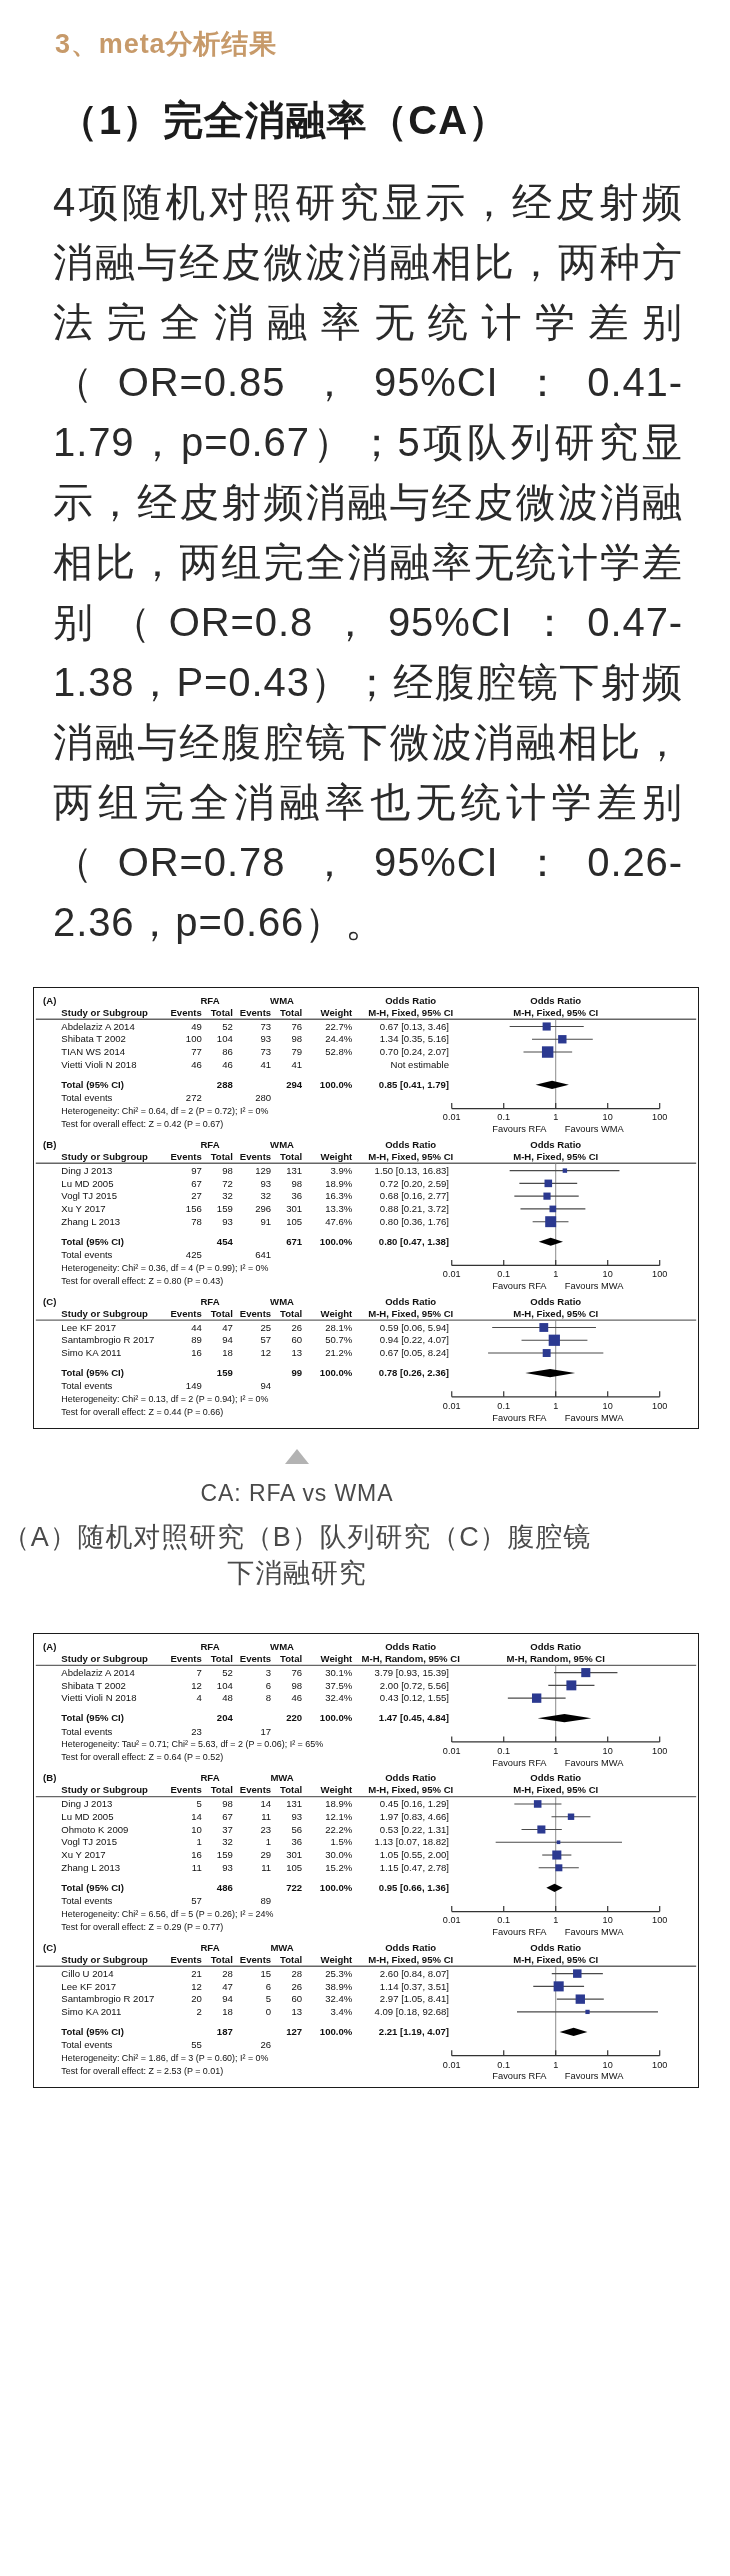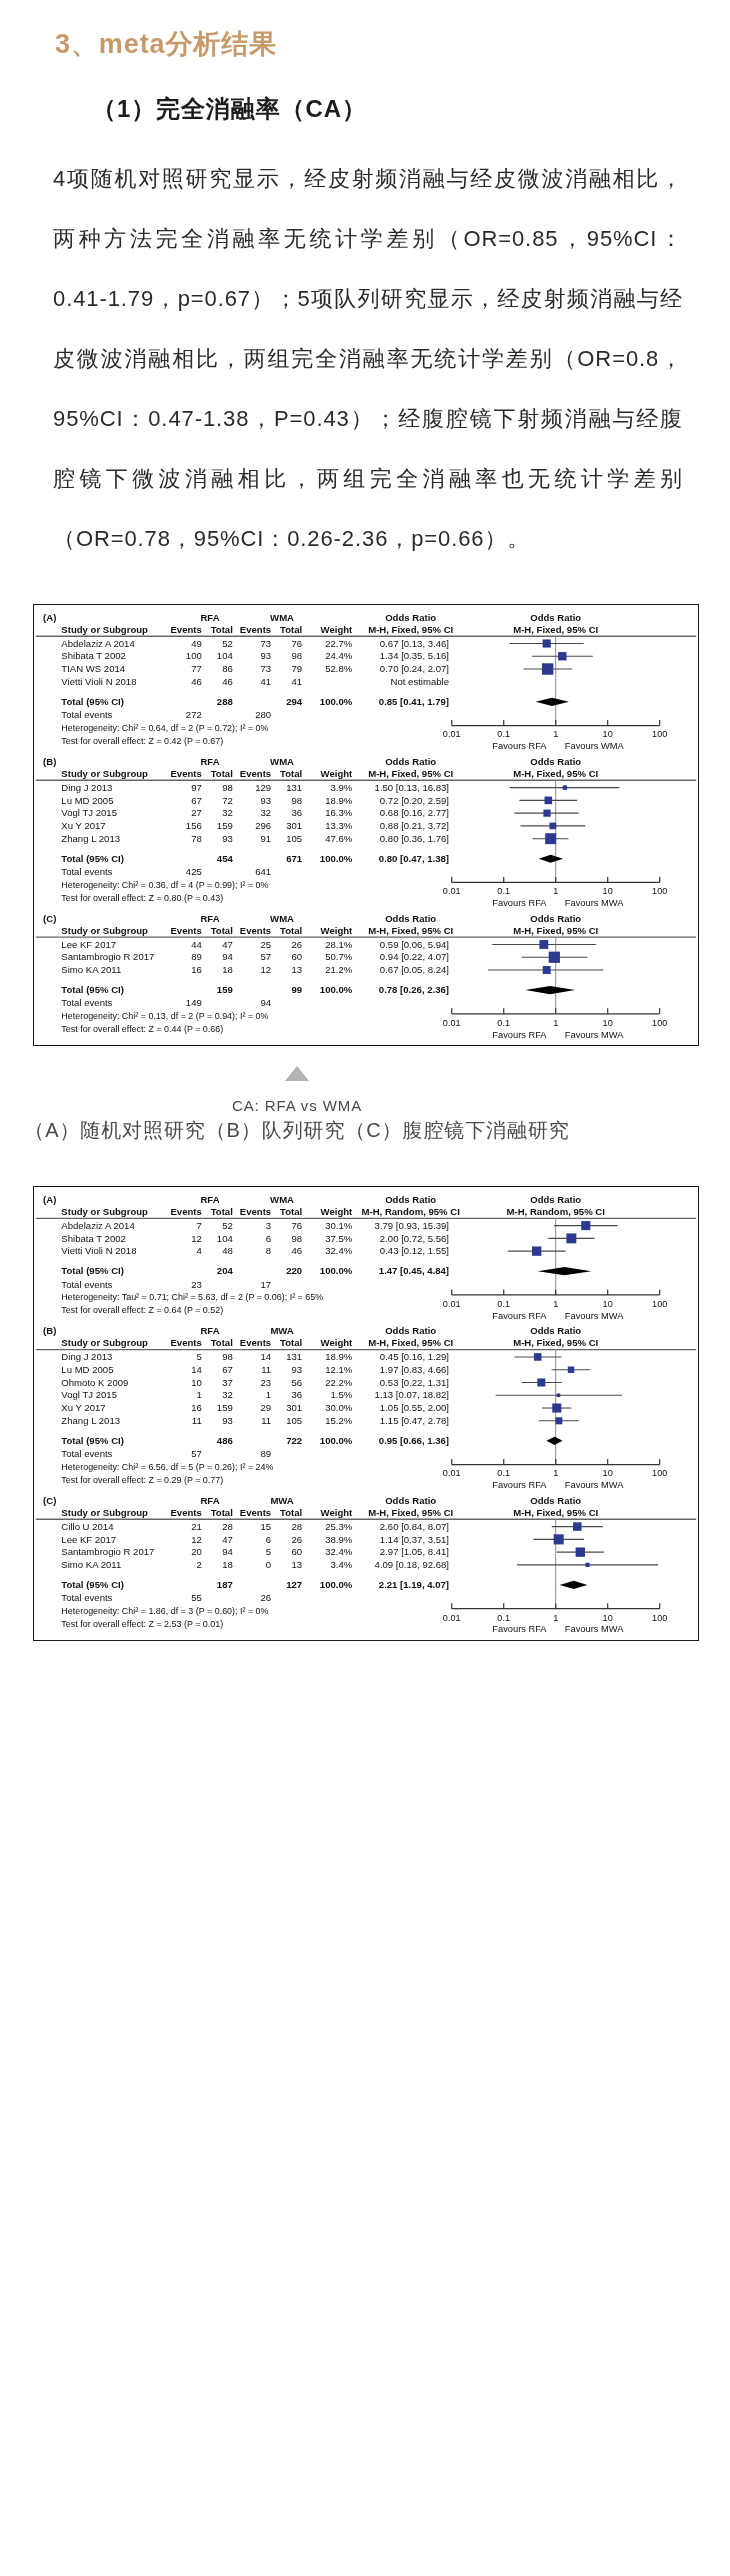--- a/index.html
+++ b/index.html
@@ -1,28 +1,28 @@
 <!DOCTYPE html>
 <html style="font-size:14.6px"><head>
 <meta charset="utf-8">
 <style>
   html,body{margin:0;padding:0;background:#ffffff;}
   body{width:730px;font-family:"Liberation Sans","DejaVu Sans",sans-serif;color:#2e2e2e;}
   .page{width:594px;padding-top:25.6px;}
   h1.title{color:#c79a6a;font-size:27px;font-weight:bold;margin:0 0 31px 55px;letter-spacing:0.9px;}
-  h2.sec-heading{color:#1c1c1c;font-size:24px;font-weight:bold;margin:22px 0 24px 92px;letter-spacing:0.9px;}
-  p.body-text{font-size:22px;line-height:60px;letter-spacing:0.9px;color:#2a2a2a;
+  h2.sec-heading{color:#1c1c1c;font-size:40px;font-weight:bold;margin:22px 0 24px 58px;letter-spacing:0.9px;}
+  p.body-text{font-size:40px;line-height:60px;letter-spacing:0.9px;color:#2a2a2a;
     width:630px;margin:0 0 35px 53px;text-align:justify;}
   .plot-box{position:relative;width:664px;margin-left:33px;border:1.8px solid #1b1b1b;background:#fff;}
   .tri{width:0;height:0;border-left:12.8px solid transparent;border-right:12.8px solid transparent;
     border-bottom:15.5px solid #b3b3b3;margin:20px auto 16.4px auto;cursor:pointer;}
   figure{margin:0 0 42px 0;padding:0;}
   figcaption{text-align:center;color:#4a4a4a;}
-  .cap-title{font-size:15px;margin-bottom:3px;letter-spacing:0.9px;}
-  .cap-sub{font-size:20px;letter-spacing:0.9px;}
+  .cap-title{font-size:23px;margin-bottom:12px;letter-spacing:0.9px;}
+  .cap-sub{font-size:27px;letter-spacing:0.9px;}
   section{margin:0;}
 </style>
 </head>
 <body>
 
 <div class="page">
 
   <h1 class="title">3、meta分析结果</h1>
 
   <section>

